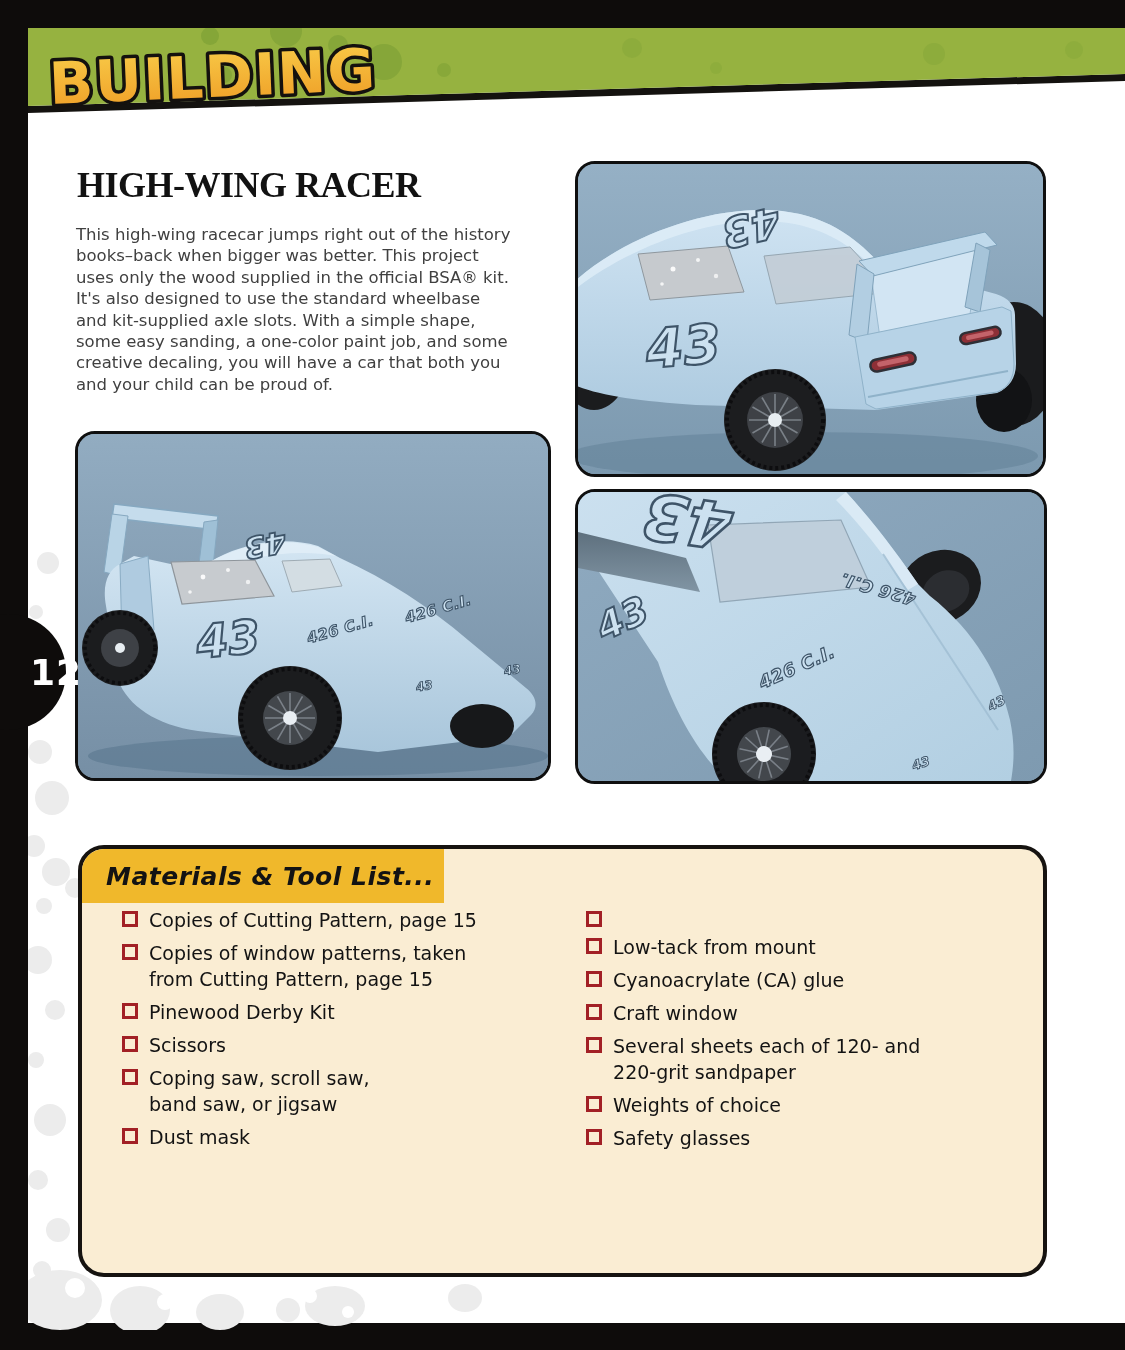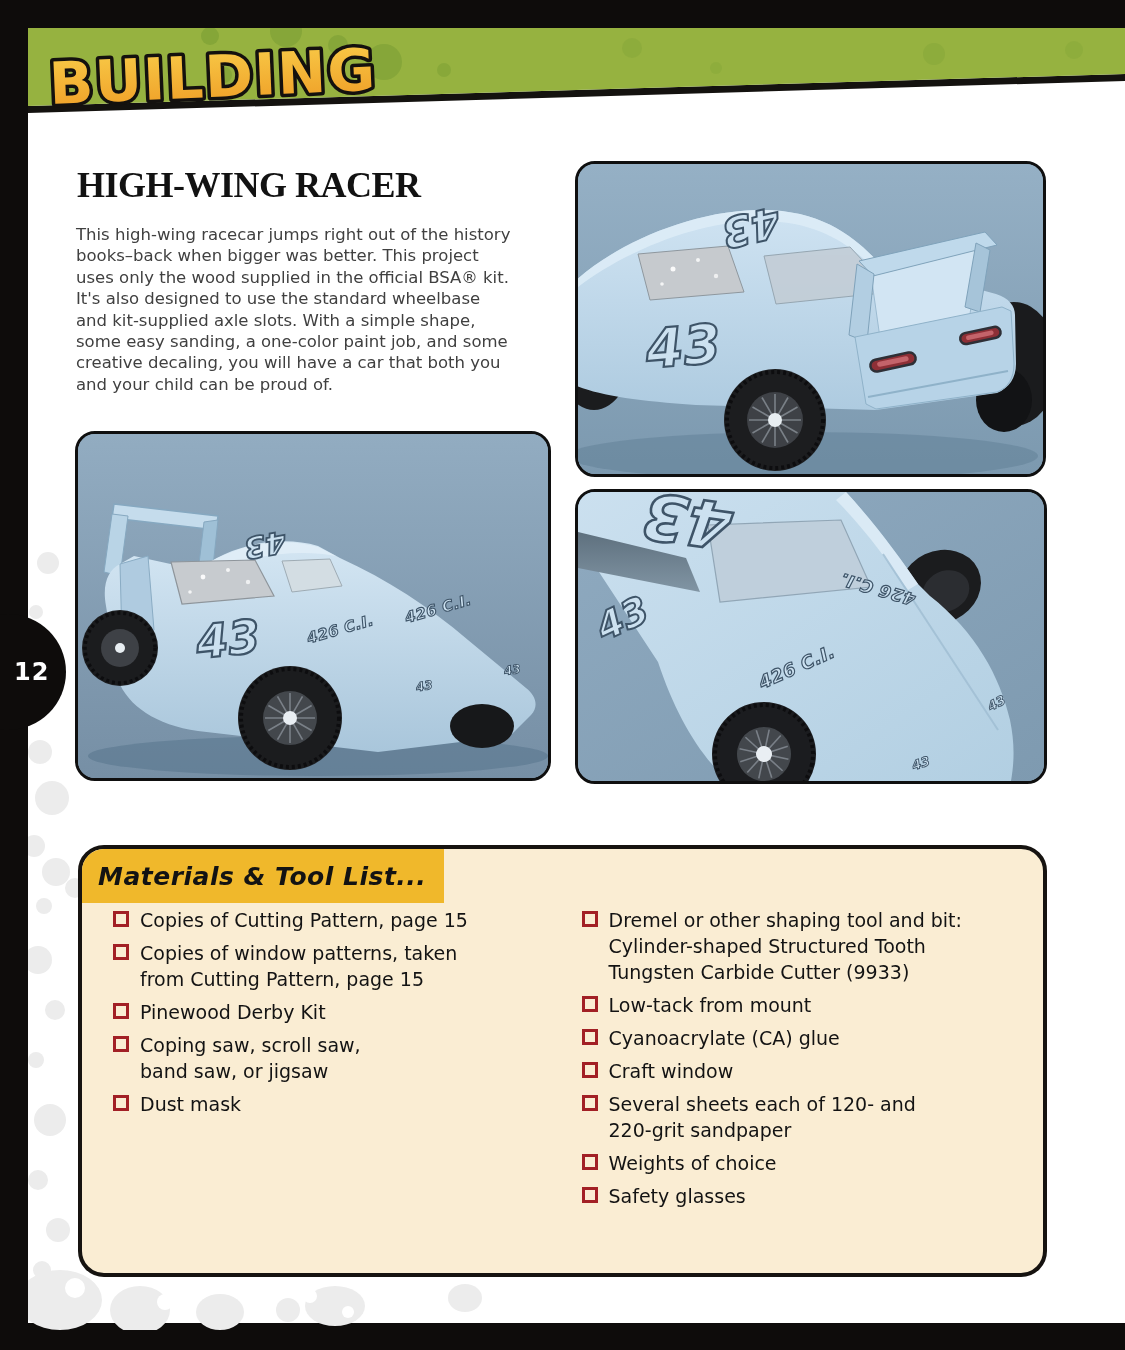--- a/index.html
+++ b/index.html
@@ -16,21 +16,21 @@
   .banner-svg { position:absolute; left:28px; top:28px; overflow:visible; }
   .building-text { font-family:"DejaVu Sans", sans-serif; font-weight:bold; letter-spacing:1.5px; }
 
   .deco-svg { position:absolute; left:28px; top:530px; z-index:0; pointer-events:none; }
 
   .page-circle {
     position:absolute; left:-50px; top:614px; width:116px; height:116px;
     border-radius:50%; background:#0e0c0b; z-index:3;
     display:flex; align-items:center; justify-content:flex-start; padding-left:64px;
   }
-  .page-circle span { color:#ffffff; font-size:24px; font-weight:bold; letter-spacing:1px; }
+  .page-circle span { color:#ffffff; font-size:36px; font-weight:bold; letter-spacing:1px;margin-left:16px; }
 
   .article-title {
     position:absolute; left:77px; top:164px; font-size:36px; font-weight:900;
     letter-spacing:-0.5px; color:#121212; font-family:Liberation Serif, serif;
   }
   .article-body {
     position:absolute; left:76px; top:224px; width:505px;
     font-size:16.5px; line-height:21.4px; white-space:pre-line; color:#404040;
   }
 
@@ -43,26 +43,26 @@
   .photo-2 { left:75px;  top:431px; width:476px; height:350px; }
   .photo-3 { left:575px; top:489px; width:472px; height:295px; }
 
   .materials {
     position:absolute; left:78px; top:845px; width:969px; height:432px;
     background:#faedd3; border:4px solid #161310; border-radius:26px;
     overflow:hidden; z-index:2;
   }
   .mat-header {
     position:absolute; left:0; top:0; width:362px; height:54px; background:#f0b82b;
-    display:flex; align-items:center; padding-left:16px;
+    display:flex; align-items:center; padding-left:24px;
   }
   .mat-header span {
     font-size:25px; font-weight:bold; font-style:italic; color:#131313; letter-spacing:0.5px;
   }
-  .mat-cols { position:absolute; left:0; top:0; width:100%; padding:58px 14px 0 31px; display:flex; column-gap:24px; }
+  .mat-cols { position:absolute; left:0; top:0; width:100%; padding:58px 14px 0 40px; display:flex; column-gap:24px; }
   .mat-col { list-style:none; }
   .mat-col.left  { width:452px; }
   .mat-col.right { width:455px; }
   .mat-col li { display:flex; align-items:flex-start; margin-bottom:7px; }
   .checkbox { flex:none; width:16px; height:16px; border:3px solid #a22025; margin:4px 11px 0 0; background:transparent; }
   .mat-label { font-size:19px; line-height:26px; color:#131313; white-space:pre-line; }
 
   .decal {
     font-family:"DejaVu Sans", sans-serif; font-weight:bold; font-style:italic;
     fill:#cce1f0; stroke:#3e5468;
@@ -331,34 +331,35 @@
             <span class="checkbox"></span>
             <span class="mat-label">Copies of window patterns, taken
 from Cutting Pattern, page 15</span>
           </li>
         <li>
             <span class="checkbox"></span>
             <span class="mat-label">Pinewood Derby Kit</span>
           </li>
         <li>
             <span class="checkbox"></span>
+            <span class="mat-label">Scissors</span>
+          </li>
+        <li>
+            <span class="checkbox"></span>
             <span class="mat-label">Coping saw, scroll saw,
 band saw, or jigsaw</span>
           </li>
         <li>
             <span class="checkbox"></span>
             <span class="mat-label">Dust mask</span>
           </li>
       </ul>
       <ul class="mat-col right">
         <li>
             <span class="checkbox"></span>
-            <span class="mat-label">Dremel or other shaping tool and bit:
-Cylinder-shaped Structured Tooth
-Tungsten Carbide Cutter (9933)</span>
           </li>
         <li>
             <span class="checkbox"></span>
             <span class="mat-label">Low-tack from mount</span>
           </li>
         <li>
             <span class="checkbox"></span>
             <span class="mat-label">Cyanoacrylate (CA) glue</span>
           </li>
         <li>

